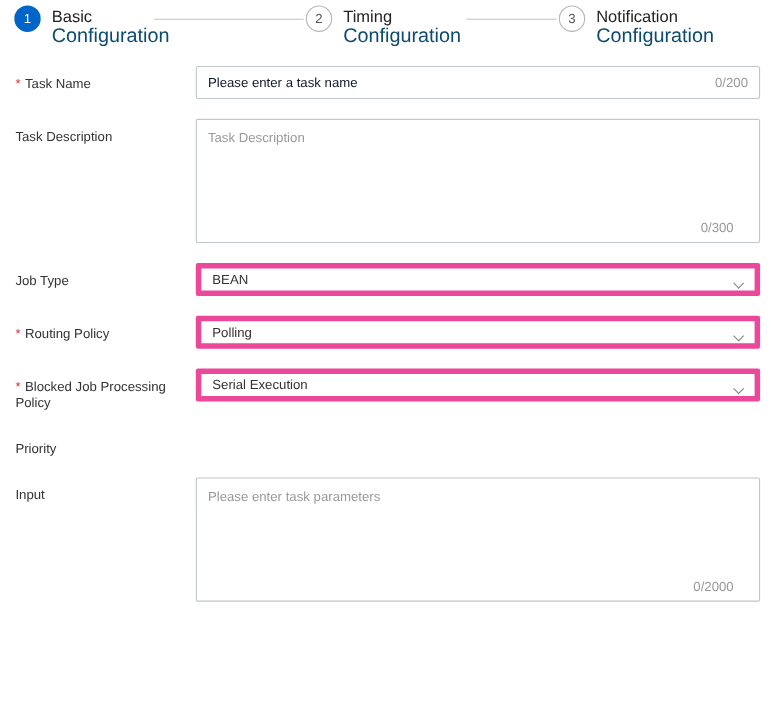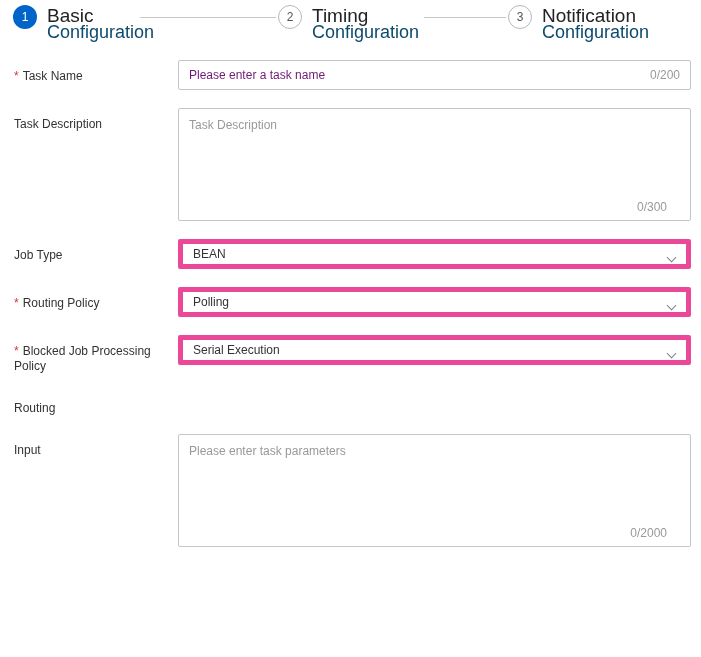--- a/index.html
+++ b/index.html
@@ -44,21 +44,21 @@
     background:#0064c8;
     color:#fff;
   }
   .circle.inactive {
     background:#fff;
     border:1px solid #b3b8bd;
     color:#555;
     line-height:22px;
   }
   .step-titles { margin-left:10px; padding-top:2px; }
-  .step-title { font-size:19px; color:#222; line-height:17px; }
+  .step-title { font-size:15px; color:#222; line-height:17px; }
   .step-subtitle { font-size:18px; color:#0c4a6e; line-height:17px; }
   .step-line {
     position:absolute;
     top:17px;
     height:1px;
     background:#c8c8c8;
   }
   .line-1 { left:140px; width:136px; }
   .line-2 { left:424px; width:82px; }
 
@@ -87,21 +87,21 @@
     border:1px solid #c0c6cc;
     border-radius:2px;
     display:flex;
     align-items:center;
     padding:0 10px;
     font-size:12px;
     background:#fff;
     cursor:text;
   }
   .text-input .value { color:#333; }
-  .text-input .placeholder { color:#701a75; }
+  .text-input .placeholder { color:#0f172a; }
   .text-input .grow { flex:1; }
   .counter { color:#999; font-size:12px; margin-left:8px; white-space:nowrap; }
 
   .textarea {
     height:113px;
     border:1px solid #c0c6cc;
     border-radius:2px;
     padding:9px 10px;
     position:relative;
     font-size:12px;
@@ -250,21 +250,21 @@
       <div class="row-label"><span class="req">*</span><span>Blocked Job Processing Policy</span></div>
       <div class="control">
         <div class="select">
           <span class="value">Serial Execution</span>
           <span class="chevron"></span>
         </div>
       </div>
     </div>
 
     <div class="row gap-lg">
-      <div class="row-label">Routing</div>
+      <div class="row-label">Priority</div>
     </div>
 
     <div class="row">
       <div class="row-label">Input</div>
       <div class="control">
         <div class="textarea">
           <span class="placeholder">Please enter task parameters</span>
           <span class="counter">0/2000</span>
         </div>
       </div>

